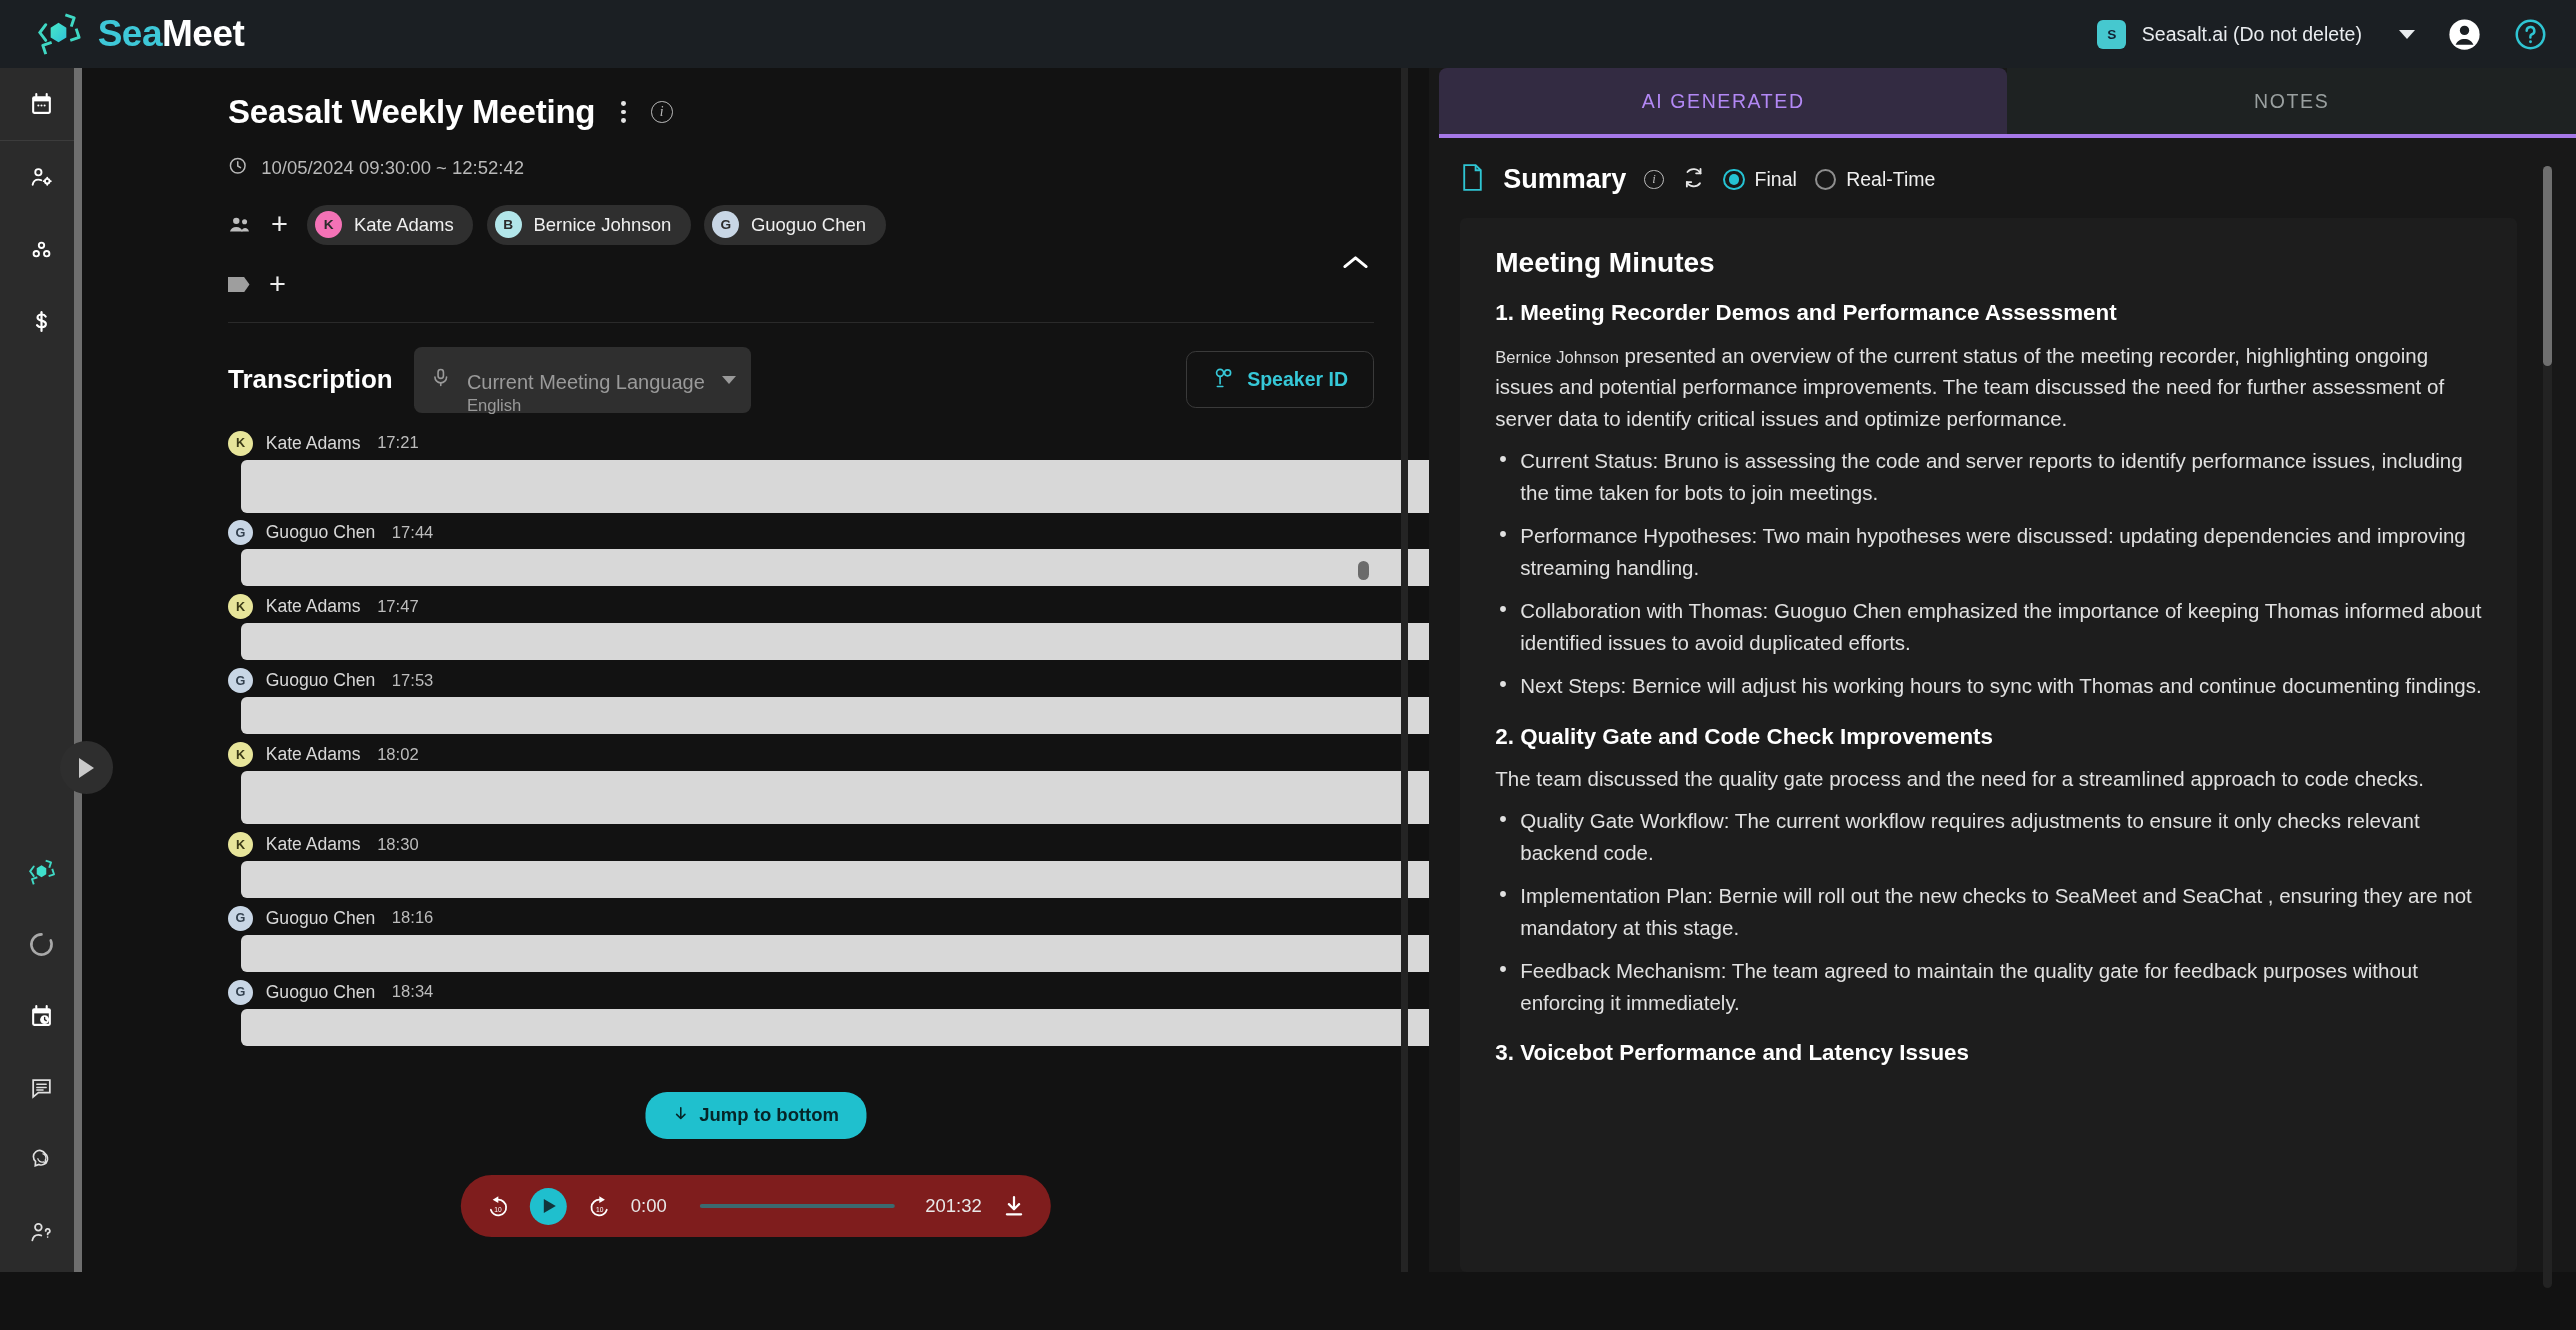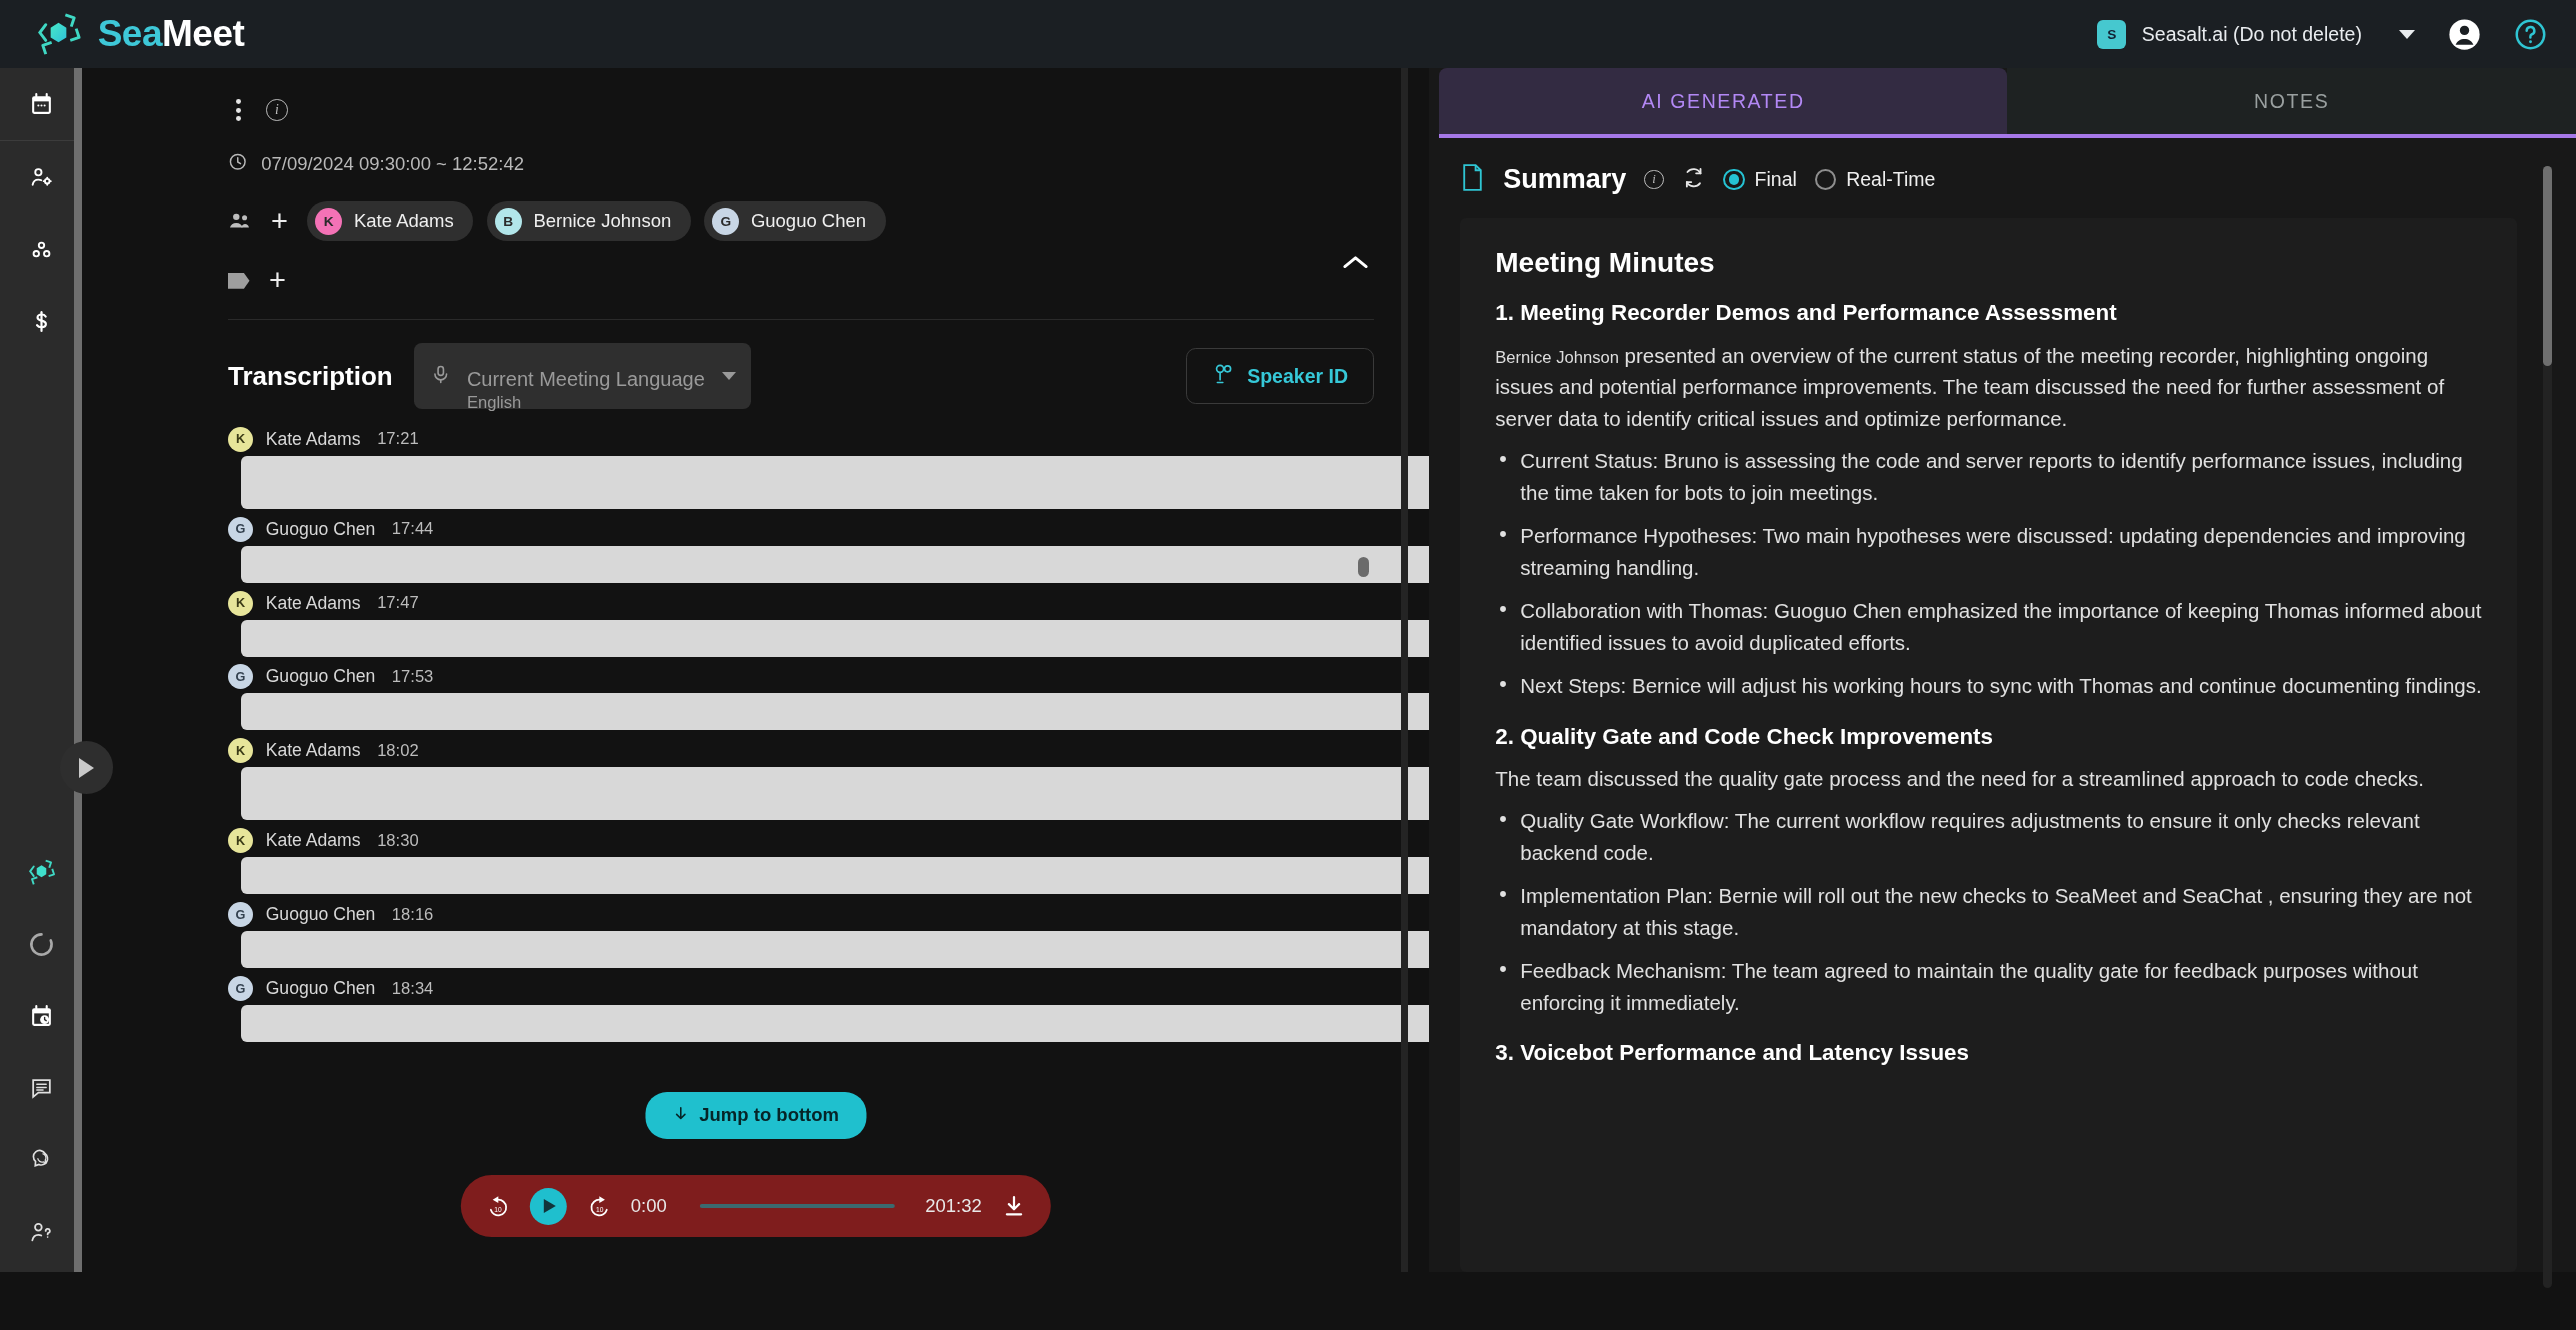--- a/index.html
+++ b/index.html
@@ -394,36 +394,37 @@
     </div>
 
     <div class="panel-handle">
       <span class="tri-right"></span>
     </div>
 
     <div class="left-pane">
 
       <div class="meeting-head">
         <div class="title-row">
+          <span class="meeting-title">Seasalt Weekly Meeting</span>
           <span class="kebab">
               <span></span>
               <span></span>
               <span></span>
             </span>
           <span class="info-circle">i</span>
         </div>
 
         <div class="time-row">
           <span>
             <svg width="19.5" height="19.5" viewBox="0 0 24 24" fill="none" stroke="#b9b9b9" stroke-width="1.8">
               <circle cx="12" cy="12" r="9"></circle>
                 <path d="M12 7v5.3l3.4 2" stroke-linecap="round"></path>
             </svg>
           </span>
-          <span class="time-text">07/09/2024 09:30:00 ~ 12:52:42</span>
+          <span class="time-text">10/05/2024 09:30:00 ~ 12:52:42</span>
         </div>
 
         <div class="chips-row">
           <span class="mini-icon">
             <svg width="23.4" height="19.5" viewBox="0 0 24 20" fill="#bdbdbd">
               <circle cx="8.5" cy="6" r="3.3"></circle>
                 <path d="M2 17c.7-3.2 3.2-4.8 6.5-4.8S14.3 13.8 15 17z"></path>
               <circle cx="17" cy="7" r="2.6"></circle>
                 <path d="M13.6 17c.5-2.4 2.2-3.7 3.9-3.7 2 0 3.5 1.3 4 3.7z"></path>
             </svg>

